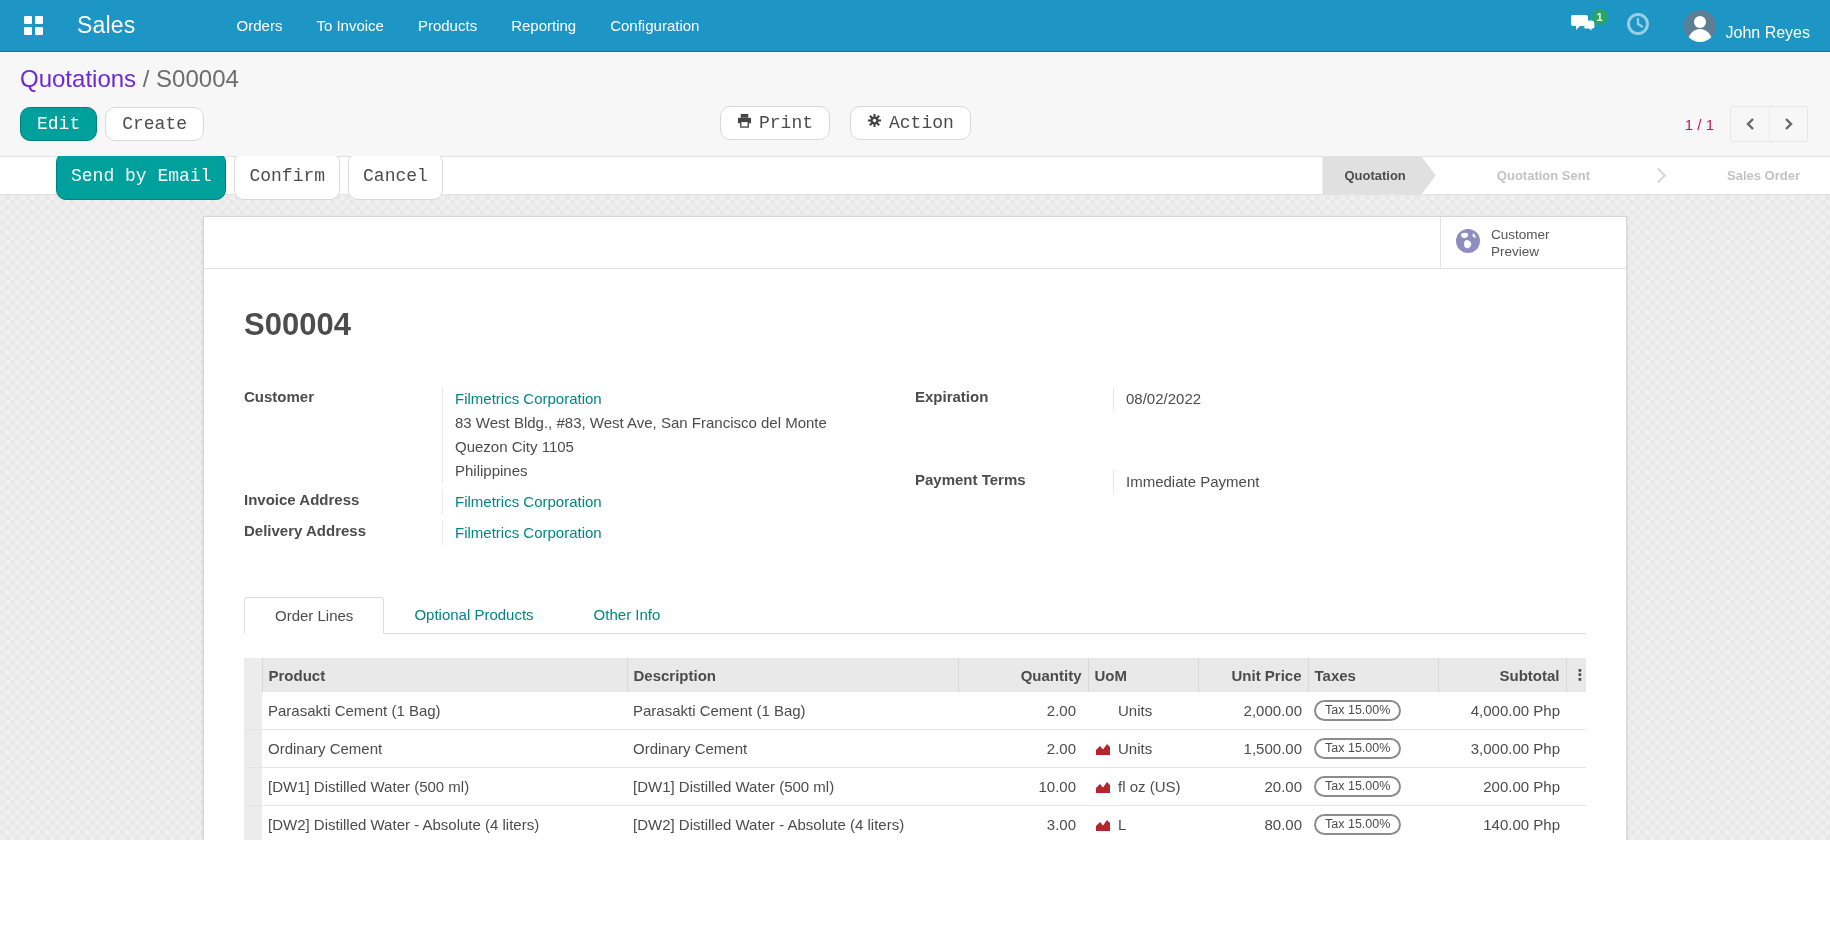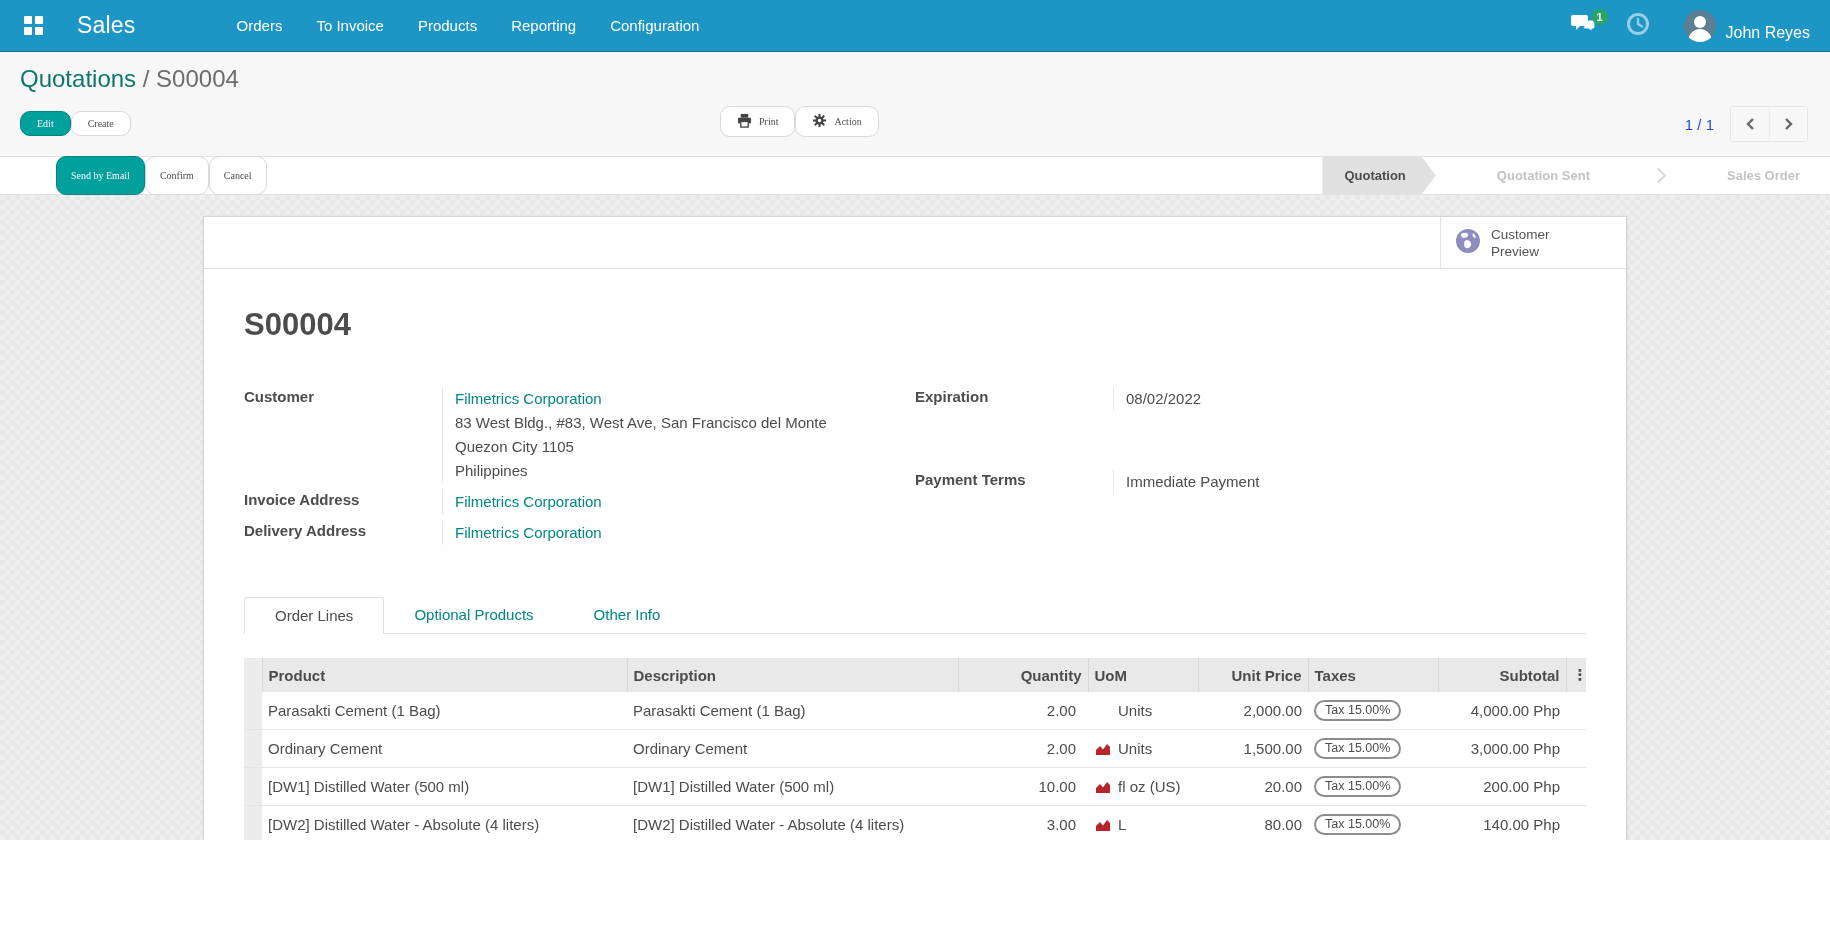--- a/index.html
+++ b/index.html
@@ -31,35 +31,35 @@
   }
   .user-menu { display:flex; align-items:flex-end; gap:10px; color:#fff; font-size:16px; padding-left:14px; }
   .avatar {
     width:32px; height:32px; border-radius:50%; background:#5e7e93; overflow:hidden;
     display:flex; align-items:flex-end; justify-content:center;
   }
 
   
   .control-panel { background:#f7f7f7; padding:13px 20px 15px 20px; position:relative; }
   .breadcrumb { font-size:24px; margin-bottom:13px; }
-  .breadcrumb .parent { color:#0f766e; }
+  .breadcrumb .parent { color:#6d28d9; }
   .breadcrumb .sep, .breadcrumb .current { color:#6d6d6d; }
   .cp-buttons { display:flex; align-items:center; position:relative; height:35px; }
   .btn {
-    font-size:10px; padding:6px 16px; border-radius:10px; cursor:pointer;
+    font-size:18px; padding:6px 16px; border-radius:10px; cursor:pointer;
     border:1px solid transparent; background:#fff; color:#4c4c4c;
-    font-family:Liberation Serif, serif;
+    font-family:Liberation Mono, monospace;
   }
   .btn-primary { background:#00a09d; border-color:#00827f; color:#fff; }
   .btn-default { background:#fff; border-color:#d9d9d9; }
-  .btn + .btn { }
-  .cp-center { position:absolute; left:700px; top:0; display:flex; }
+  .btn + .btn { margin-left:8px; }
+  .cp-center { position:absolute; left:700px; top:0; display:flex; gap:12px; }
   .btn-icon { display:inline-flex; align-items:center; gap:7px; }
   .cp-right { position:absolute; right:2px; top:0; display:flex; align-items:center; gap:16px; }
-  .pager-value { font-size:15px; color:#1d4ed8; }
+  .pager-value { font-size:15px; color:#be185d; }
   .pager-btns { display:flex; border-radius:3px; overflow:hidden; border:1px solid #e6e6e6; }
   .pager-btn { background:#f7f7f7; border:none; width:38px; height:34px; cursor:pointer;
     display:flex; align-items:center; justify-content:center; }
   .pager-btn + .pager-btn { border-left:1px solid #ececec; }
 
   
   .statusbar {
     background:#fff; border-top:1px solid #e2e2e2; border-bottom:1px solid #e2e2e2;
     height:39px; display:flex; justify-content:space-between; align-items:center;
     padding-left:56px;

